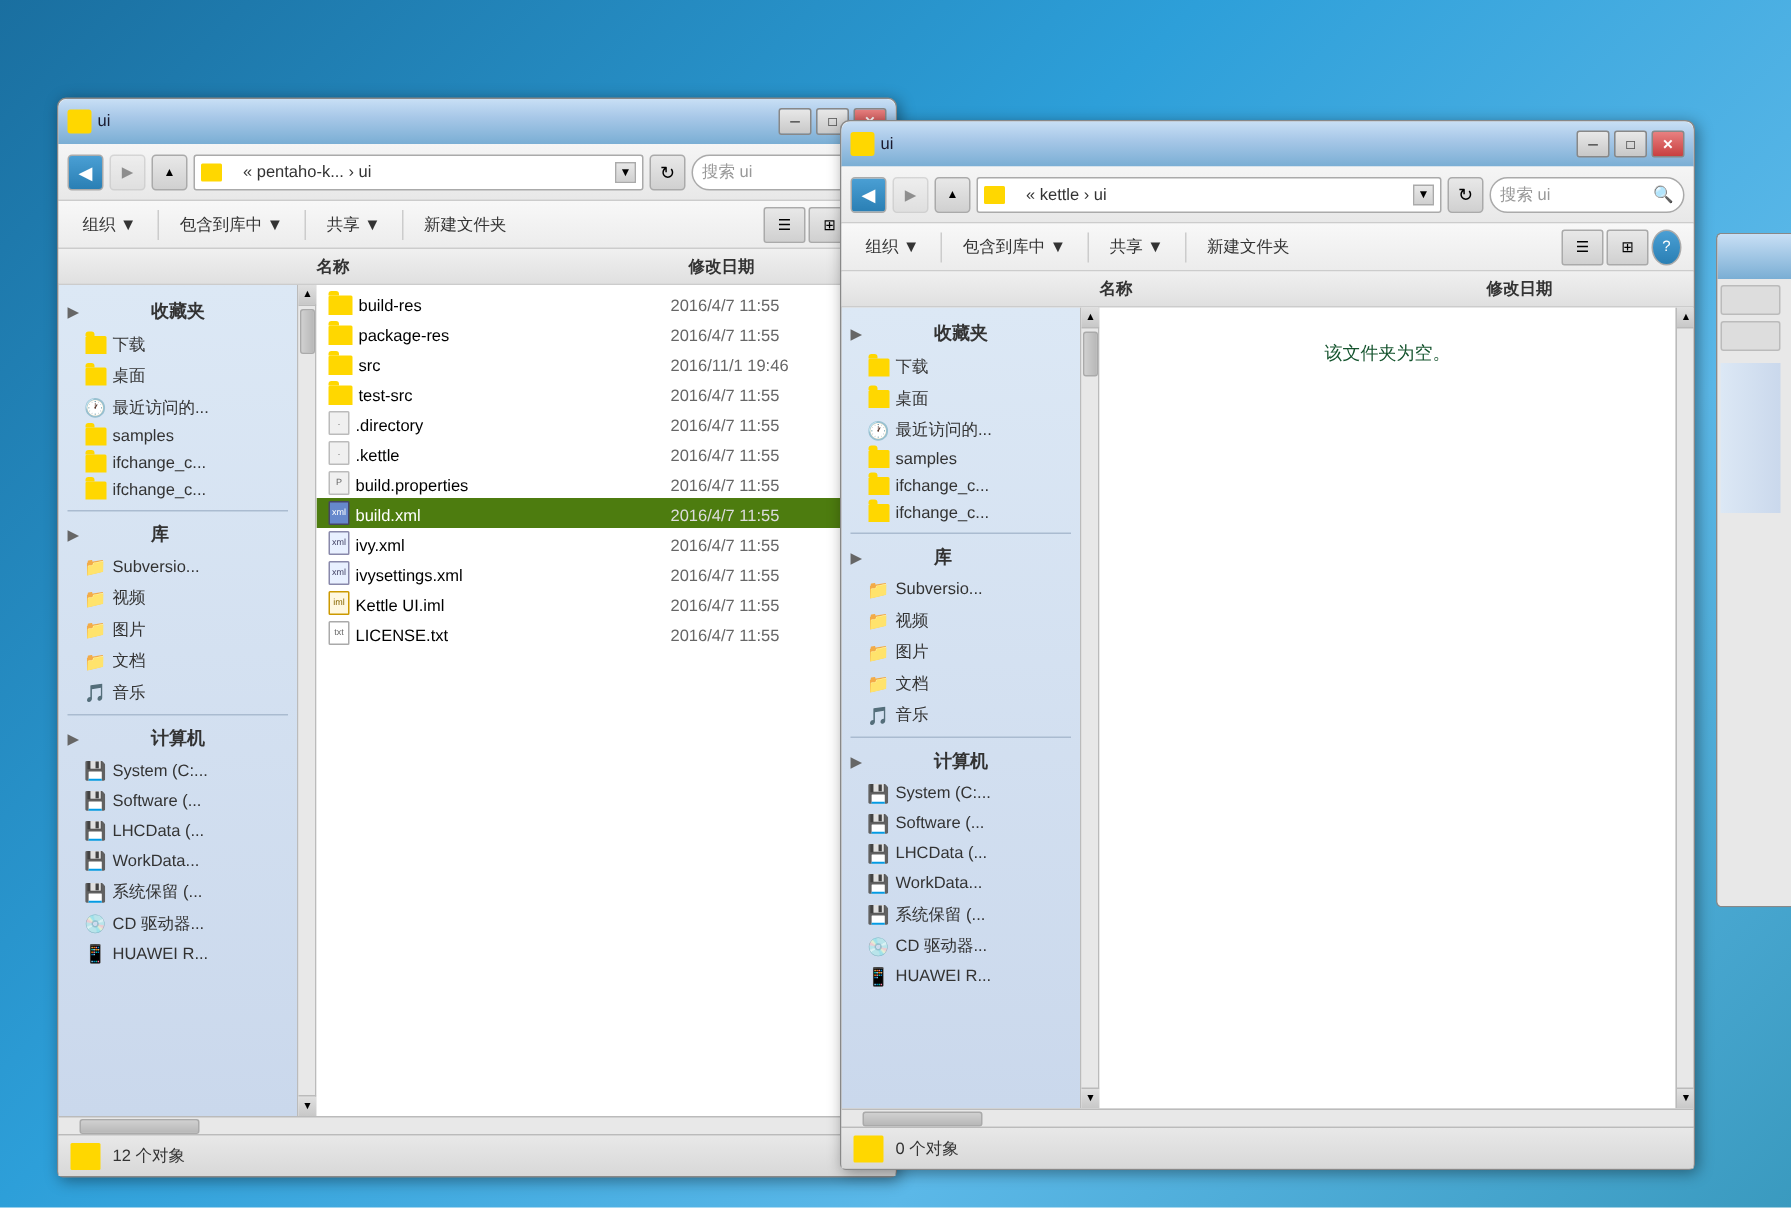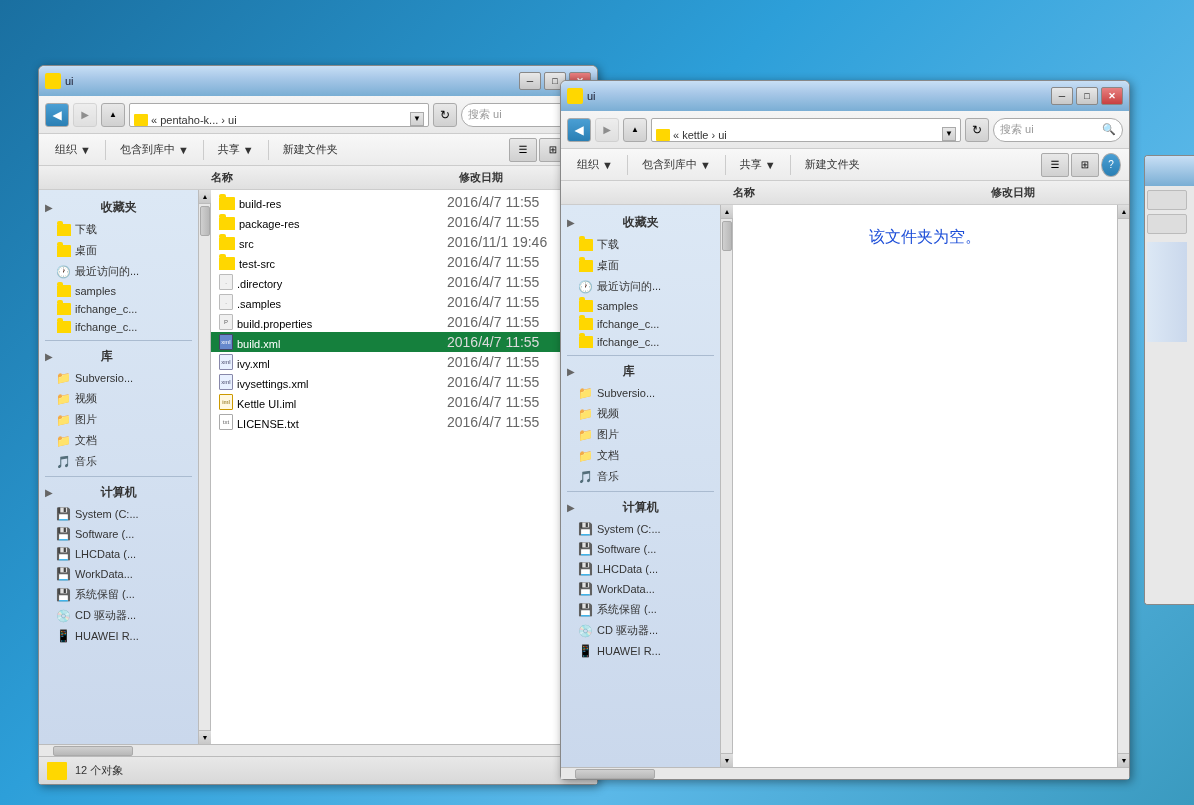--- a/index.html
+++ b/index.html
@@ -124,23 +124,23 @@
       opacity: 0.4;
     }
 
     .address-bar {
       flex: 1;
       height: 24px;
       background: white;
       border: 1px solid #aaa;
       border-radius: 2px;
       display: flex;
-      align-items: flex-end;
+      align-items: center;
       padding: 0 4px;
-      gap: 3px;
+      gap: 14px;
     }
 
     .address-folder-icon {
       width: 14px; height: 12px;
       background: #ffd700;
       border-radius: 1px;
       flex-shrink: 0;
     }
 
     .address-text {
@@ -379,21 +379,21 @@
     .file-item {
       display: flex;
       align-items: flex-end;
       padding: 2px 8px;
       cursor: pointer;
       gap: 4px;
       min-height: 20px;
     }
 
     .file-item.selected {
-      background: #15803d;
+      background: #4d7c0f;
       color: white;
     }
 
     .file-folder-icon {
       width: 16px; height: 13px;
       background: #ffd700;
       border-radius: 1px 1px 0 0;
       position: relative;
       flex-shrink: 0;
     }
@@ -462,21 +462,21 @@
     .file-name {
       flex: 1;
       font-size: 11px;
       white-space: nowrap;
       overflow: hidden;
       text-overflow: ellipsis;
     }
 
     .file-date {
       width: 130px;
-      font-size: 14px;
+      font-size: 11px;
       color: #666;
       flex-shrink: 0;
     }
 
     .file-item.selected .file-date {
       color: #ddd;
     }
 
     
     .status-bar {
@@ -544,22 +544,22 @@
     .scroll-thumb-h {
       height: 10px;
       width: 80px;
       background: linear-gradient(180deg, #d0d0d0, #b8b8b8);
       border: 1px solid #aaa;
       border-radius: 2px;
       margin: 1px 0;
     }
 
     .empty-text {
-      font-size: 16px;
-      color: #1d4ed8;
+      font-size: 12px;
+      color: #14532d;
       padding: 20px;
       text-align: center;
       width: 100%;
     }
   </style>
 </head>
 <body>
 
 <div class="explorer-window window-left">
 
@@ -759,21 +759,21 @@
       </div>
 
       <div class="file-item">
         <div class="dot-file-icon">.</div>
         <span class="file-name">.directory</span>
         <span class="file-date">2016/4/7 11:55</span>
       </div>
 
       <div class="file-item">
         <div class="dot-file-icon">.</div>
-        <span class="file-name">.samples</span>
+        <span class="file-name">.kettle</span>
         <span class="file-date">2016/4/7 11:55</span>
       </div>
 
       <div class="file-item">
         <div class="dot-file-icon">P</div>
         <span class="file-name">build.properties</span>
         <span class="file-date">2016/4/7 11:55</span>
       </div>
 
       <div class="file-item selected">
@@ -1006,20 +1006,24 @@
       <div style="flex:1;position:relative;">
       </div>
       <div class="scroll-arrow" style="border-top:1px solid #bbb;border-bottom:none;">▼</div>
     </div>
   </div>
 
   <div class="scrollbar-h">
     <div class="scroll-thumb-h"></div>
   </div>
 
+  <div class="status-bar">
+    <div class="status-folder-icon"></div>
+    <span class="status-text">0 个对象</span>
+  </div>
 </div>
 
 <div style="position:absolute; right:0; top:155px; width:50px; height:450px; background:#f0f0f0; border-left:1px solid #888; border-top:1px solid #888; border-bottom:1px solid #888; border-radius:4px 0 0 4px; overflow:hidden;">
   <div style="height:30px; background:linear-gradient(180deg,#c8dff5,#7aaed4);"></div>
   <div style="background:#e8e8e8; height:100%; display:flex; flex-direction:column; gap:4px; padding:4px 2px;">
     <div style="width:40px;height:20px;background:#ddd;border:1px solid #bbb;border-radius:2px;"></div>
     <div style="width:40px;height:20px;background:#ddd;border:1px solid #bbb;border-radius:2px;"></div>
     <div style="width:40px;height:100px;background:linear-gradient(90deg,#dce8f5,#cad8ec);margin-top:4px;"></div>
   </div>
 </div>

